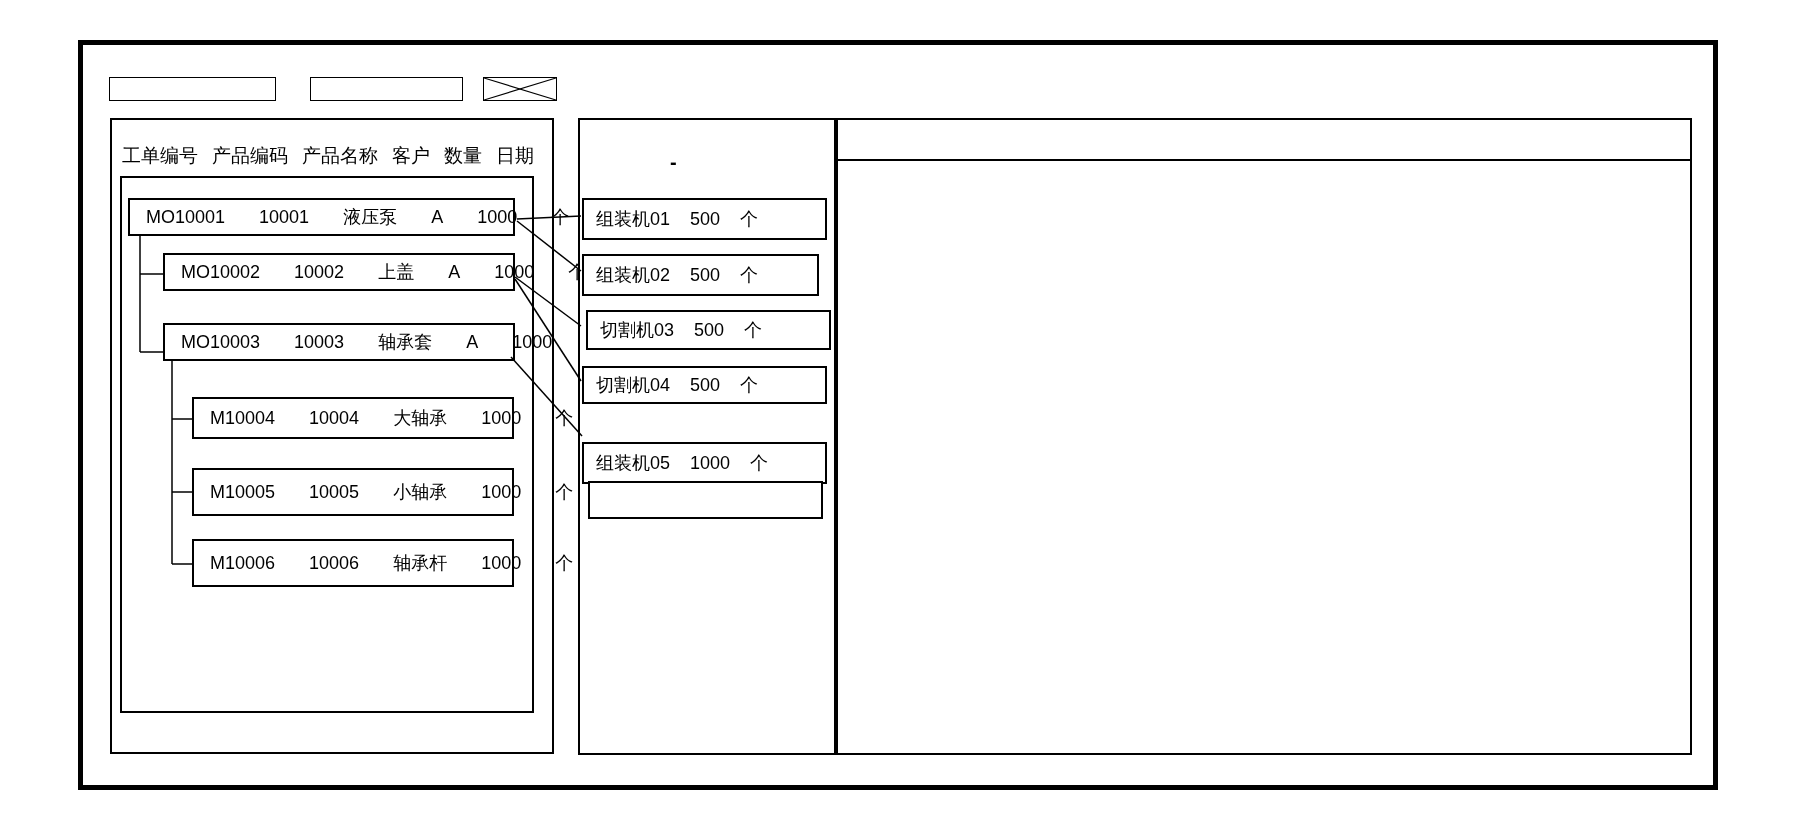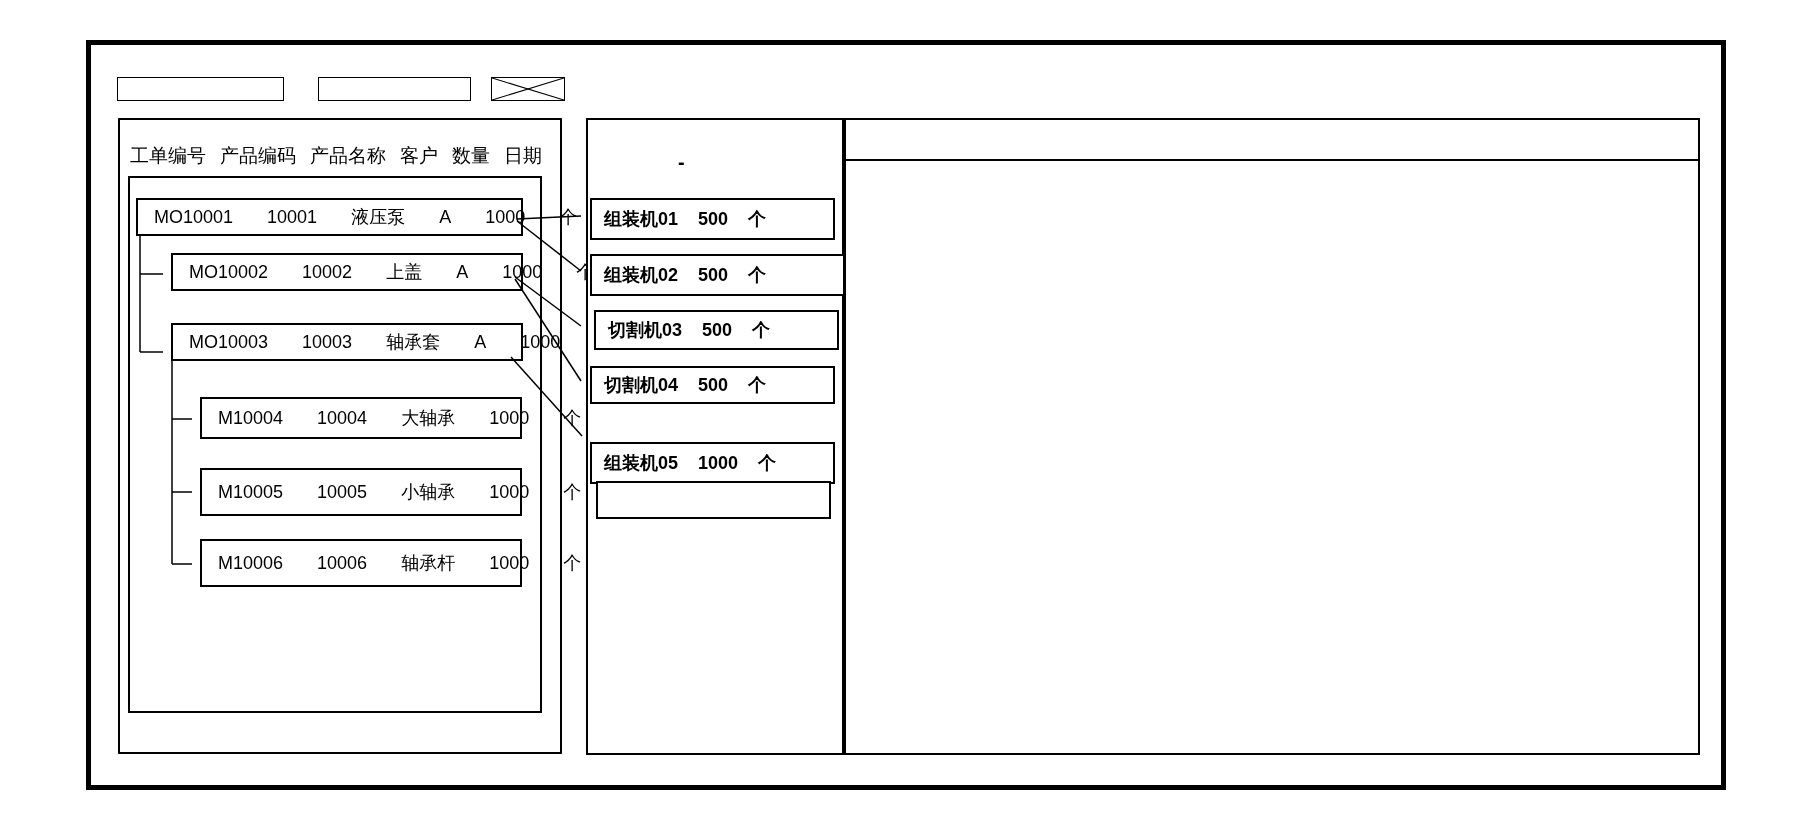--- a/index.html
+++ b/index.html
@@ -4,38 +4,38 @@
 <style>
   html,body{margin:0;padding:0;background:#ffffff;}
   #screen{
     position:relative;
     width:1819px;height:833px;
     background:#ffffff;
     font-family:"Liberation Sans","DejaVu Sans",sans-serif;
     color:#000;
     overflow:hidden;
   }
-  .abs{position:absolute;margin-left:8px;}
+  .abs{position:absolute;}
   .outer-frame{
     left:78px;top:40px;width:1640px;height:750px;
     border:5px solid #000;box-sizing:border-box;background:#fff;
   }
   .thin-rect{
     border:1.5px solid #000;box-sizing:border-box;background:#fff;
   }
   .panel{
     border:2px solid #000;box-sizing:border-box;background:#fff;
   }
   .node{
     border:2px solid #000;box-sizing:border-box;background:#fff;
     display:flex;align-items:center;
     font-size:18px;line-height:1;white-space:nowrap;
   }
   .order-node{padding-left:16px;gap:34px;}
-  .machine-node{padding-left:12px;gap:20px;font-weight:bold;}
+  .machine-node{padding-left:12px;gap:20px;}
   .col-header{
     display:flex;align-items:center;gap:14px;
     font-size:19px;white-space:nowrap;
   }
   .sep-line{
     position:absolute;left:0;right:0;top:39px;
     border-top:2px solid #000;
   }
   .dash-mark{font-size:20px;font-weight:bold;line-height:1;}
   svg.connectors{
@@ -129,21 +129,21 @@
   <div class="abs panel" style="left:578px;top:118px;width:258px;height:637px;"></div>
 
   <div class="abs dash-mark" style="left:670px;top:152px;">-</div>
 
   <div class="abs node machine-node" style="left:582px;top:198px;width:245px;height:42px;">
     <span>组装机01</span>
     <span>500</span>
     <span>个</span>
   </div>
 
-  <div class="abs node machine-node" style="left:582px;top:254px;width:255px;height:42px;text-align:center;">
+  <div class="abs node machine-node" style="left:582px;top:254px;width:237px;height:42px;text-align:center;">
     <span>组装机02</span>
     <span>500</span>
     <span>个</span>
   </div>
 
   <div class="abs node machine-node" style="left:586px;top:310px;width:245px;height:40px;">
     <span>切割机03</span>
     <span>500</span>
     <span>个</span>
   </div>

